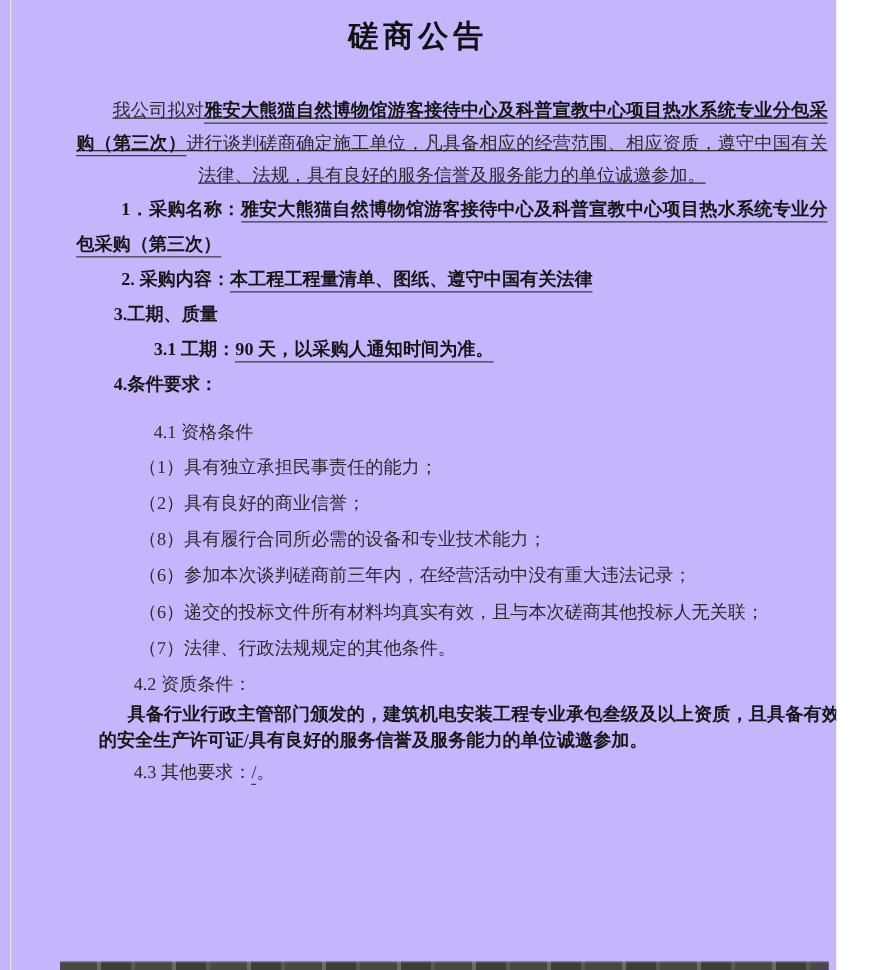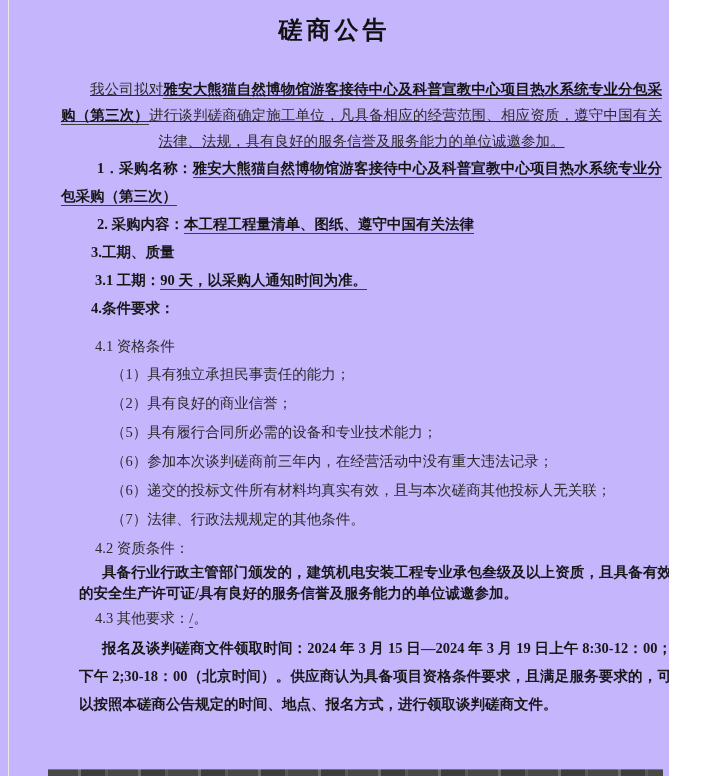--- a/index.html
+++ b/index.html
@@ -27,25 +27,25 @@
     font-size:14.5px;
   }
   p { margin:0; }
   .intro {
     line-height:26px; text-indent:29px;
     text-align:justify; text-align-last:center;text-decoration:underline;
   }
   .line { line-height:28px; text-align:justify; }
   .item12 { text-indent:36px; }
   .h34 { margin-left:30px; font-weight:700; color:#181818; }
-  .sub { margin-left:34px; }
+  .sub { margin-left:62px; }
   .sub41 { margin-top:10px; }
   .qual { margin-left:50px; line-height:29px; }
   .lower { margin-left:18px; margin-right:-10px; }
-  .lower .sub2 { margin-left:16px; }
+  .lower .sub2 { margin-left:28px; }
   .body42 { line-height:21px; text-indent:23px; font-weight:700; color:#181818; text-align:justify; }
   .footerp { margin-top:2px; line-height:28px; text-indent:23px; font-weight:700; color:#181818; text-align:justify; }
   .b { font-weight:700; color:#161616; }
   .u { border-bottom:1px solid #3c3c3c; padding-bottom:1px; }
   .red-mark {
     position:absolute; left:702px; width:3px;
     background:repeating-linear-gradient(180deg,
       #c03a2b 0 3px, rgba(192,58,43,0) 3px 6px);
   }
   .red-mark.m1 { top:495px; height:20px; }
@@ -81,34 +81,33 @@
 
     <p class="line sub"><span class="b">3.1 工期：</span><span class="b u">90 天，以采购人通知时间为准。</span></p>
 
 
     <p class="line h34">4.条件要求：</p>
 
     <p class="line sub sub41">4.1 资格条件</p>
 
     <p class="qual">（1）具有独立承担民事责任的能力；</p>
     <p class="qual">（2）具有良好的商业信誉；</p>
-    <p class="qual">（5）具有履行合同所必需的设备和专业技术能力；</p>
+    <p class="qual">（8）具有履行合同所必需的设备和专业技术能力；</p>
     <p class="qual">（6）参加本次谈判磋商前三年内，在经营活动中没有重大违法记录；</p>
     <p class="qual">（6）递交的投标文件所有材料均真实有效，且与本次磋商其他投标人无关联；</p>
     <p class="qual">（7）法律、行政法规规定的其他条件。</p>
 
     <div class="lower">
 
       <p class="line sub2">4.2 资质条件：</p>
 
       <p class="body42">具备行业行政主管部门颁发的，建筑机电安装工程专业承包叁级及以上资质，且具备有效的安全生产许可证/具有良好的服务信誉及服务能力的单位诚邀参加。</p>
 
       <p class="line sub2"><span>4.3 其他要求：</span><span class="u">/</span><span>。</span></p>
 
-      <p class="footerp"><span class="b">报名及谈判磋商文件领取时间：</span><span>2024 年 3 月 15 日—2024 年 3 月 19 日上午 8:30-12：00；下午 2;30-18：00（北京时间）。供应商认为具备项目资格条件要求，且满足服务要求的，可以按照本磋商公告规定的时间、地点、报名方式，进行领取谈判磋商文件。</span></p>
 
     </div>
   </div>
 
   <div class="red-mark m1"></div>
   <div class="red-mark m2"></div>
   <div class="red-mark m3"></div>
 
   <div class="bottom-bar"></div>
 

